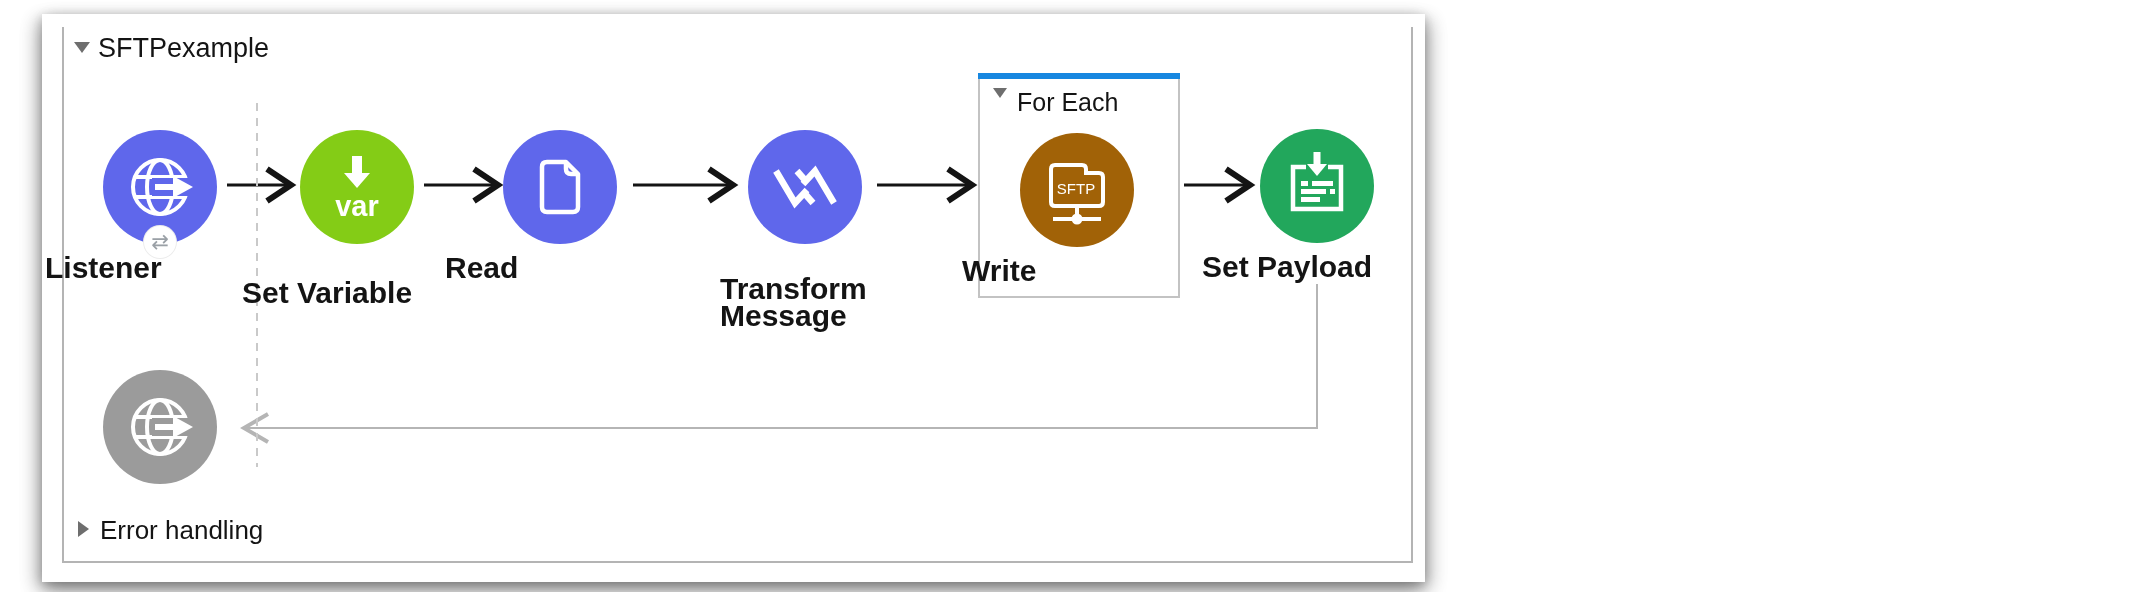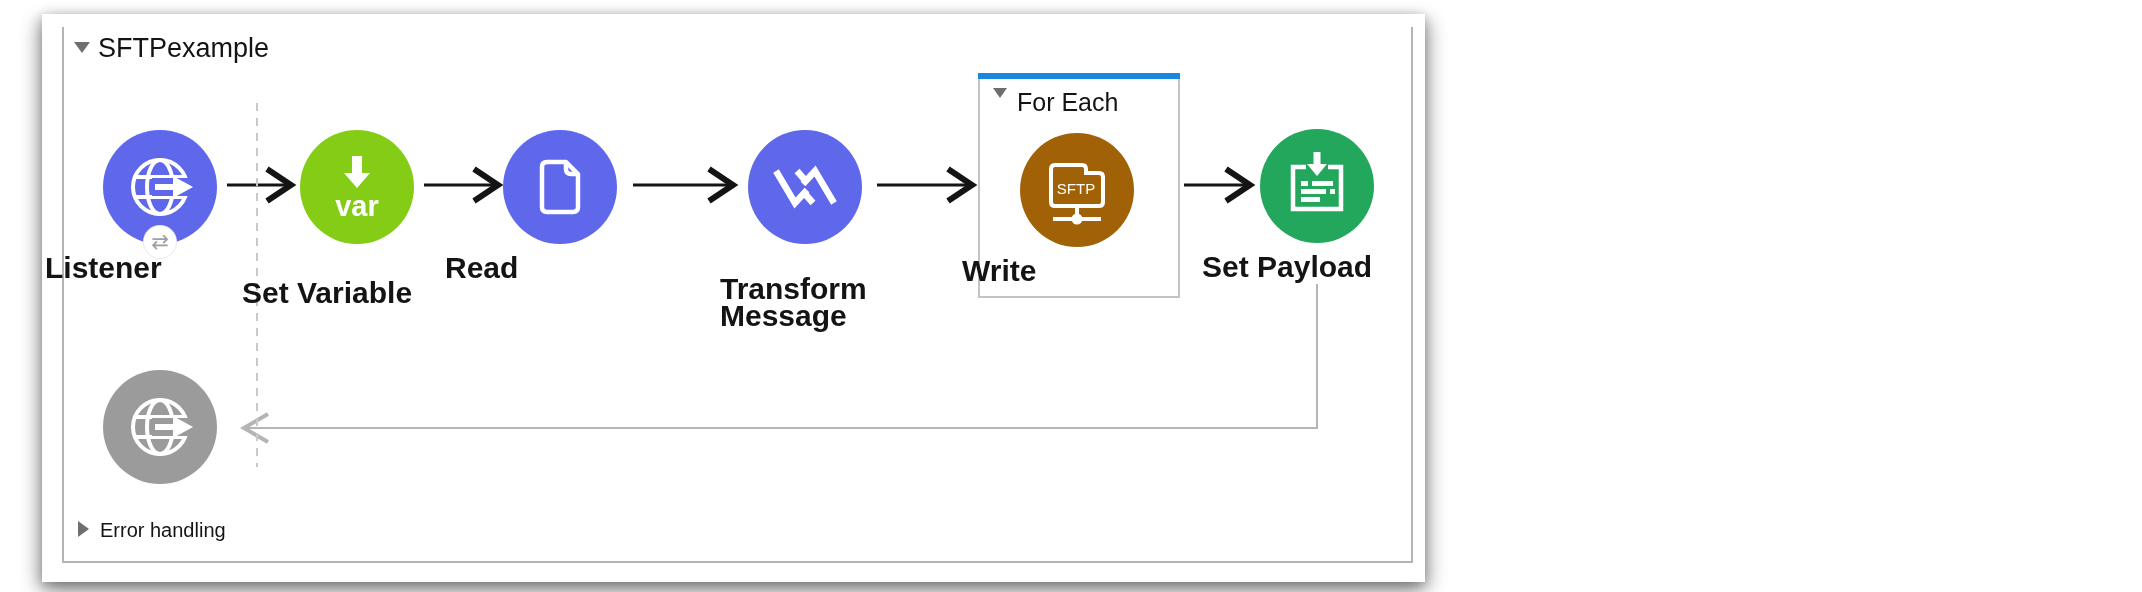--- a/index.html
+++ b/index.html
@@ -13,21 +13,21 @@
   .flow-topbar{position:absolute;left:62px;top:27px;width:1351px;height:7px;background:var(--flow-bar,#1787e0);}
   .tri-down{width:0;height:0;border-left:8px solid transparent;border-right:8px solid transparent;
             border-top:11px solid var(--triangle,#6e6e6e);position:absolute;}
   .tri-right{width:0;height:0;border-top:8px solid transparent;border-bottom:8px solid transparent;
              border-left:11px solid var(--triangle,#8f8f8f);position:absolute;}
   .flow-title{position:absolute;left:98px;top:33px;font-size:27px;line-height:30px;}
   .scope{position:absolute;background:#fff;border:2px solid var(--scope-border,#c3c3c3);box-sizing:border-box;z-index:1;}
   .scope-topbar{position:absolute;left:-2px;top:-2px;height:6px;background:var(--flow-bar,#1787e0);}
   .scope-title{position:absolute;left:37px;top:13px;font-size:25px;line-height:28px;}
   .scope .tri-down{left:13px;top:13px;border-left-width:7px;border-right-width:7px;border-top-width:10px;}
-  .error-title{position:absolute;left:100px;top:516px;font-size:20px;line-height:28px;}
+  .error-title{position:absolute;left:100px;top:516px;font-size:26px;line-height:28px;}
   #connectors{position:absolute;left:0;top:0;z-index:2;}
   .node{position:absolute;width:114px;z-index:3;}
   .node .circle{position:absolute;left:0;top:0;width:114px;height:114px;border-radius:50%;}
   .node .circle svg{position:absolute;left:0;top:0;width:114px;height:114px;}
   .node .label{position:absolute;top:124px;left:50%;transform:translateX(-50%);
                font-size:30px;line-height:27px;white-space:normal;font-weight:bold;}
   .badge{position:absolute;left:41px;top:96px;width:32px;height:32px;border-radius:50%;background:#fff;
          box-shadow:0 0 0 1px #ececec;display:flex;align-items:center;justify-content:center;
          font-family:"DejaVu Sans",sans-serif;font-size:21px;color:#9aa0a6;z-index:4;}
 </style>

